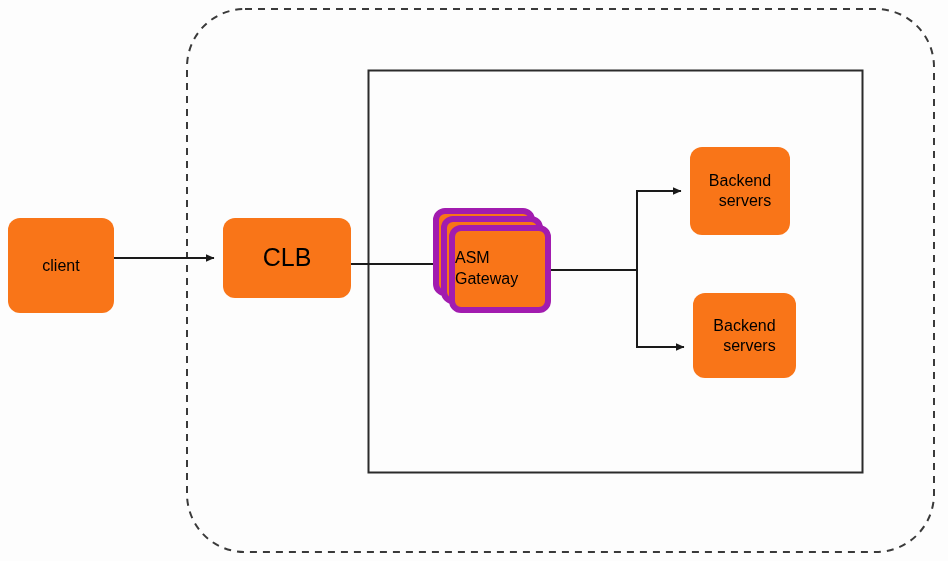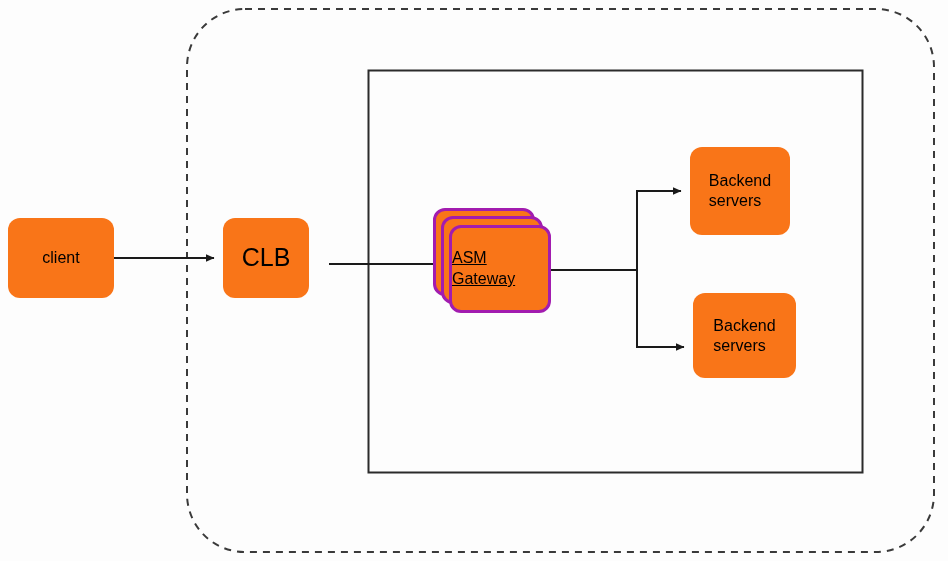--- a/index.html
+++ b/index.html
@@ -30,63 +30,62 @@
     background: #F97518;
     border-radius: 12px;
     display: flex;
     align-items: center;
     justify-content: center;
     color: #000000;
     line-height: 1.25;
     z-index: 5;
   }
   .node .label {
-    text-align: left;
+    text-align: right;
     white-space: pre-line;
     display: block;
   }
   .node.centered .label {
     text-align: center;
   }
 
   
   #node-client {
     left: 8px;
     top: 218px;
     width: 106px;
-    height: 80px;
+    height: 95px;
     font-size: 16px;
   }
   
   #node-clb {
     left: 223px;
     top: 218px;
-    width: 86px;
+    width: 128px;
     height: 80px;
     font-size: 25px;
   }
 
   
   #stack-asm {
     position: absolute;
     left: 433px;
     top: 208px;
     width: 118px;
     height: 105px;
     z-index: 5;
   }
   #stack-asm .card {
     position: absolute;
     box-sizing: border-box;
     width: 102px;
     height: 88px;
     background: #F97518;
     border-radius: 12px;
-    border: 3px solid #a21caf;
-    text-decoration: underline;
+    border: 6px solid #a21caf;
   }
   #stack-asm .card.back2  { left: 0px;  top: 0px;  }
   #stack-asm .card.back1  { left: 8px;  top: 8px;  }
   #stack-asm .card.front  {
     left: 16px; top: 17px;
     display: flex;
     align-items: center;
     justify-content: center;
     font-size: 16px;
     color: #000;

